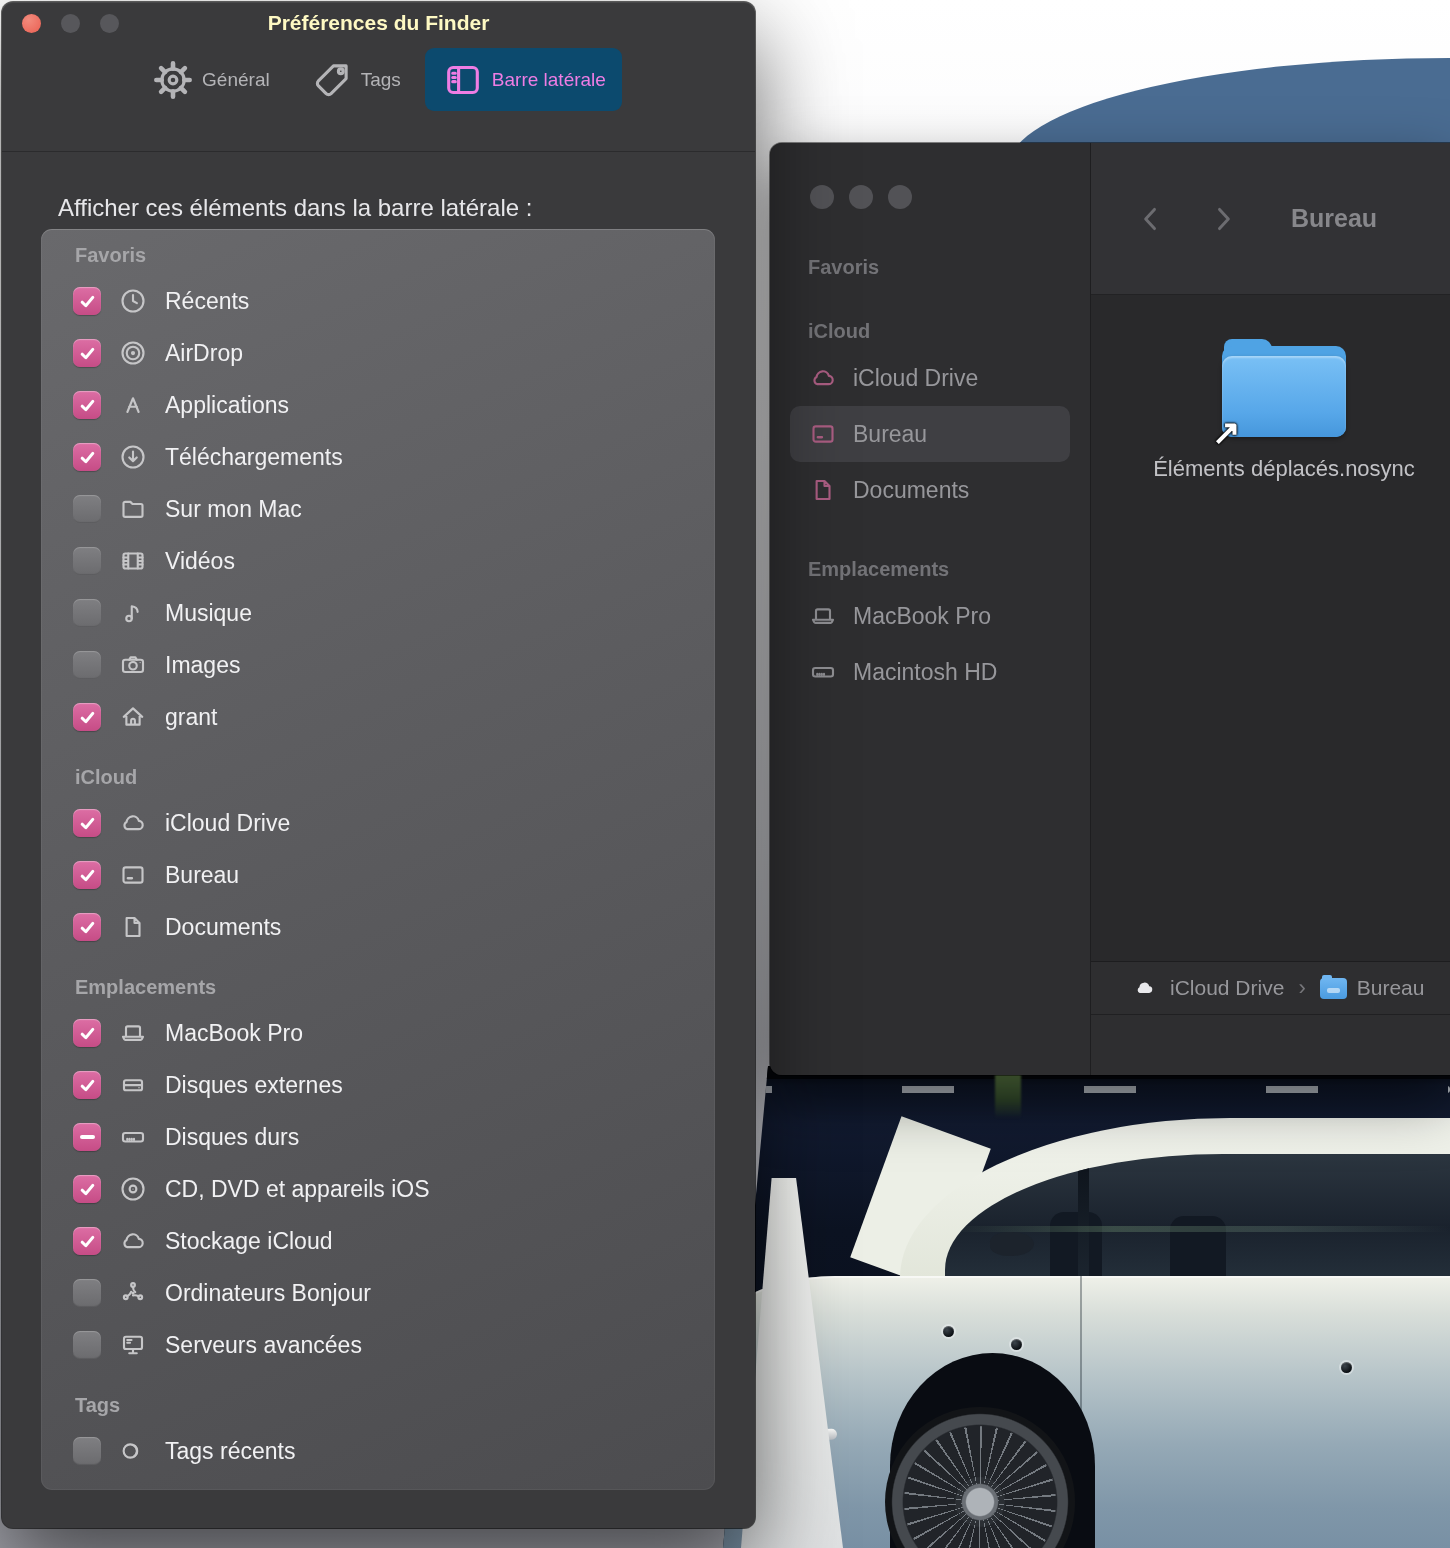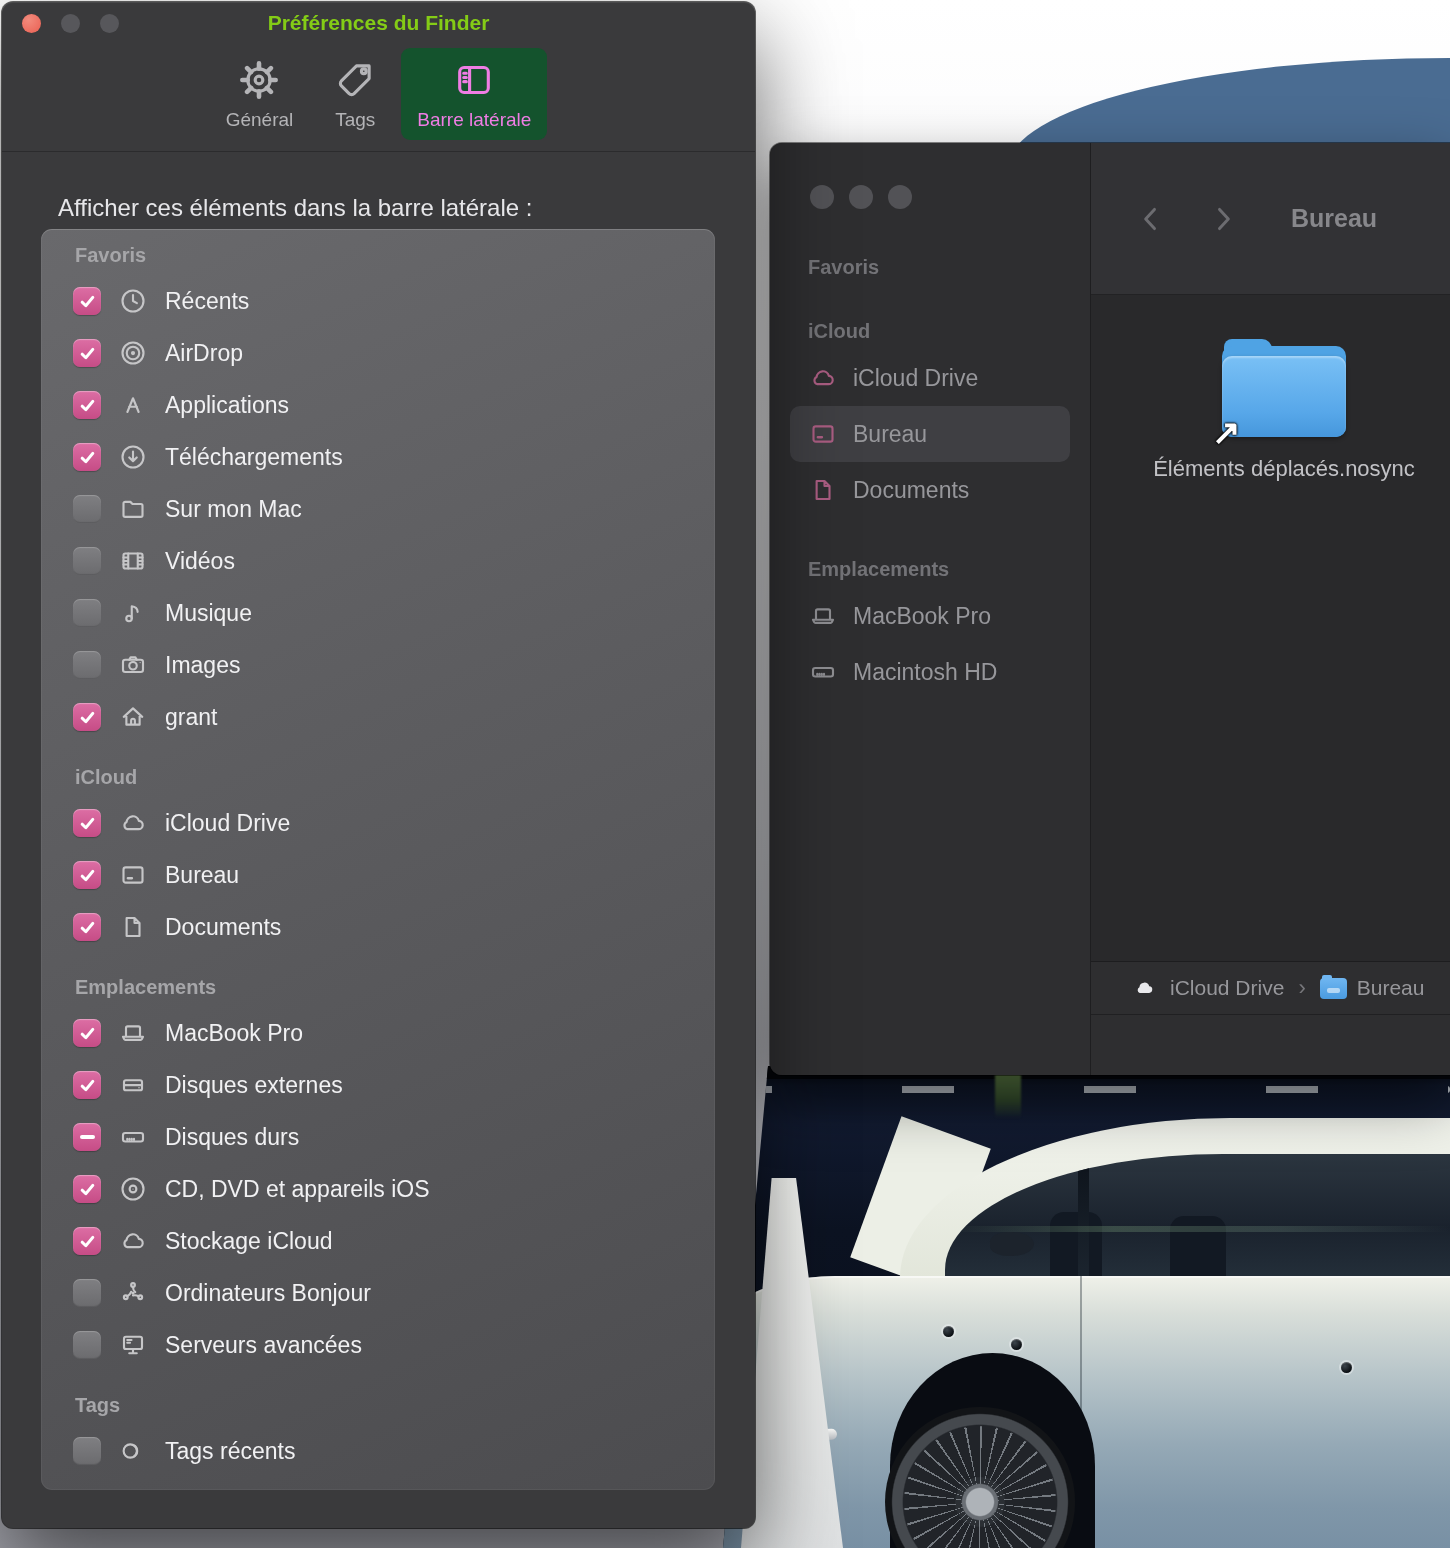--- a/index.html
+++ b/index.html
@@ -109,28 +109,28 @@
 
   
   .prefs{position:absolute;left:2px;top:2px;width:753px;height:1526px;border-radius:11px;
     background:#3a3a3c;
     box-shadow:0 35px 90px rgba(0,0,0,.6), 0 0 0 1px rgba(0,0,0,.6), inset 0 1px 0 rgba(255,255,255,.08);}
   .pw-titlebar{height:42px;position:relative;display:flex;align-items:center;justify-content:center;}
   .pw-lights{position:absolute;left:20px;top:12px;display:flex;gap:20px;}
   .pw-lights span{width:19px;height:19px;border-radius:50%;}
   .tl-close{background:radial-gradient(circle at 35% 30%,#f28b7d,#ea5f52);}
   .tl-min,.tl-zoom{background:#57575b;}
-  .pw-title{font-size:21px;font-weight:bold;color:#84cc16;}
+  .pw-title{font-size:21px;font-weight:bold;color:#fef9c3;}
   .pw-toolbar{height:108px;display:flex;justify-content:center;align-items:flex-start;gap:8px;
     padding-top:4px;border-bottom:1px solid #2b2b2d;box-sizing:border-box;}
-  .pw-tab{display:flex;flex-direction:column;align-items:center;gap:7px;padding:10px 16px 9px;
+  .pw-tab{display:flex;align-items:center;gap:7px;padding:10px 16px 9px;
     border-radius:9px;color:#b4b4b7;font-size:19px;background:none;border:none;
     font-family:"Liberation Sans",sans-serif;}
   .pw-tab .ic{width:44px;height:44px;}
-  .pw-tab.sel{background:#14532d;color:#ef7de4;}
+  .pw-tab.sel{background:#0c4a6e;color:#ef7de4;}
   .pw-heading{position:absolute;left:56px;top:192px;margin:0;font-size:24px;font-weight:500;color:#e6e6e9;}
   .pw-listbox{position:absolute;left:39px;top:227px;width:674px;height:1261px;border-radius:11px;
     background:linear-gradient(155deg,#69696c 0%,#5d5d60 40%,#4c4c4f 100%);
     box-shadow:inset 0 1px 0 rgba(255,255,255,.14), inset 0 0 0 1px rgba(255,255,255,.05);
     padding:6px 0;box-sizing:border-box;overflow:hidden;}
   .lb-h{margin:23px 0 7px 34px;height:24px;font-size:20px;font-weight:bold;color:#a6a6a9;}
   .lb-h:first-child{margin-top:9px;}
   .lb-row{display:flex;align-items:center;gap:17px;height:52px;padding-left:32px;
     font-size:23px;color:#f1f1f3;}
   .lb-row .ic{width:30px;height:30px;color:#c6c6c8;}

